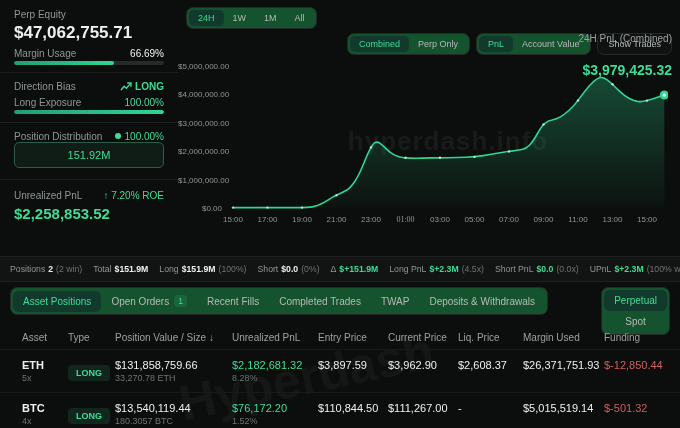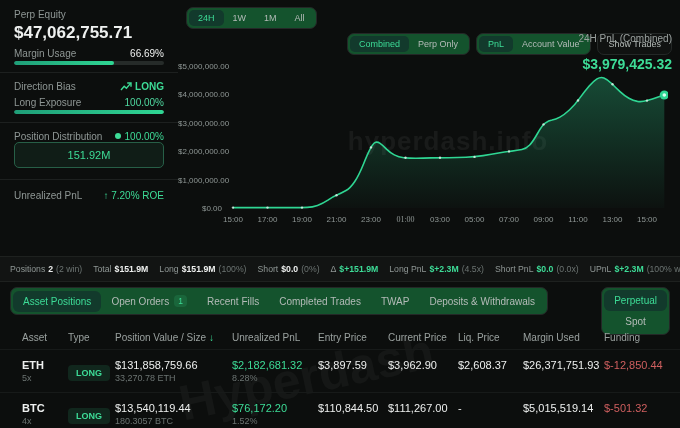--- a/index.html
+++ b/index.html
@@ -26,21 +26,21 @@
   .pillgroup{display:inline-flex;align-items:center;border:1px solid #242827;border-radius:7px;padding:2px;background:#14532d;}
   .pill{border:none;background:transparent;color:#b4bbb8;font-size:9px;font-family:inherit;
         padding:3px 9px;border-radius:5px;cursor:pointer;white-space:nowrap;}
   .pill.active{background:#123a2c;color:#3ddc97;}
   .btn-solo{border:1px solid #242827;border-radius:7px;background:#101211;color:#b4bbb8;
         font-size:9px;font-family:inherit;padding:5px 10px;cursor:pointer;white-space:nowrap;}
   #controls-left{position:absolute;left:8px;top:7px;}
   #controls-right{position:absolute;right:8px;top:7px;display:flex;gap:6px;margin-top:26px;}
   #pnl-readout{position:absolute;right:8px;top:33px;text-align:right;}
   #pnl-readout .lbl{font-size:10px;color:#9aa19f;}
-  #pnl-readout .val{font-size:14px;font-weight:bold;color:#3ddc97;margin-top:12px;}
+  #pnl-readout .val{font-size:14px;font-weight:bold;color:#3ddc97;margin-top:18px;}
   #chart-watermark{position:absolute;left:50px;top:126px;width:440px;text-align:center;
         font-size:26px;font-weight:bold;color:rgba(230,240,235,0.06);letter-spacing:1px;pointer-events:none;}
   #ylabels span{position:absolute;left:0;width:44px;text-align:right;font-size:8px;color:#8f9795;}
   #xlabels span{position:absolute;top:215px;transform:translateX(-50%);font-size:8px;color:#8f9795;}
   #plot{position:absolute;left:50px;top:60px;}
   
   #bottom{position:absolute;left:0;top:250px;width:680px;height:178px;}
   #summary-bar{position:absolute;left:0;right:0;top:6px;height:24px;background:#121413;
         border-top:1px solid #1e211f;border-bottom:1px solid #1e211f;display:flex;align-items:center;
         padding:0 10px;gap:11px;font-size:8.7px;white-space:nowrap;}
@@ -115,20 +115,23 @@
     <div id="pd-box">
         <span>151.92M</span>
       </div>
 
     <div class="divider" style="top:179px"></div>
 
     <div class="sb-row" style="top:190px">
       <span class="gray">Unrealized PnL</span>
       <span class="green"><span>↑</span> <span>7.20% ROE</span></span>
     </div>
+    <div class="sb-row green" style="top:205px;font-size:15px;font-weight:bold">
+      <span>$2,258,853.52</span>
+    </div>
   </aside>
 
   <section id="chart-region">
     <div id="controls-left" class="pillgroup">
       <button class="pill active">24H</button>
       <button class="pill">1W</button>
       <button class="pill">1M</button>
       <button class="pill">All</button>
     </div>
     <div id="controls-right">

